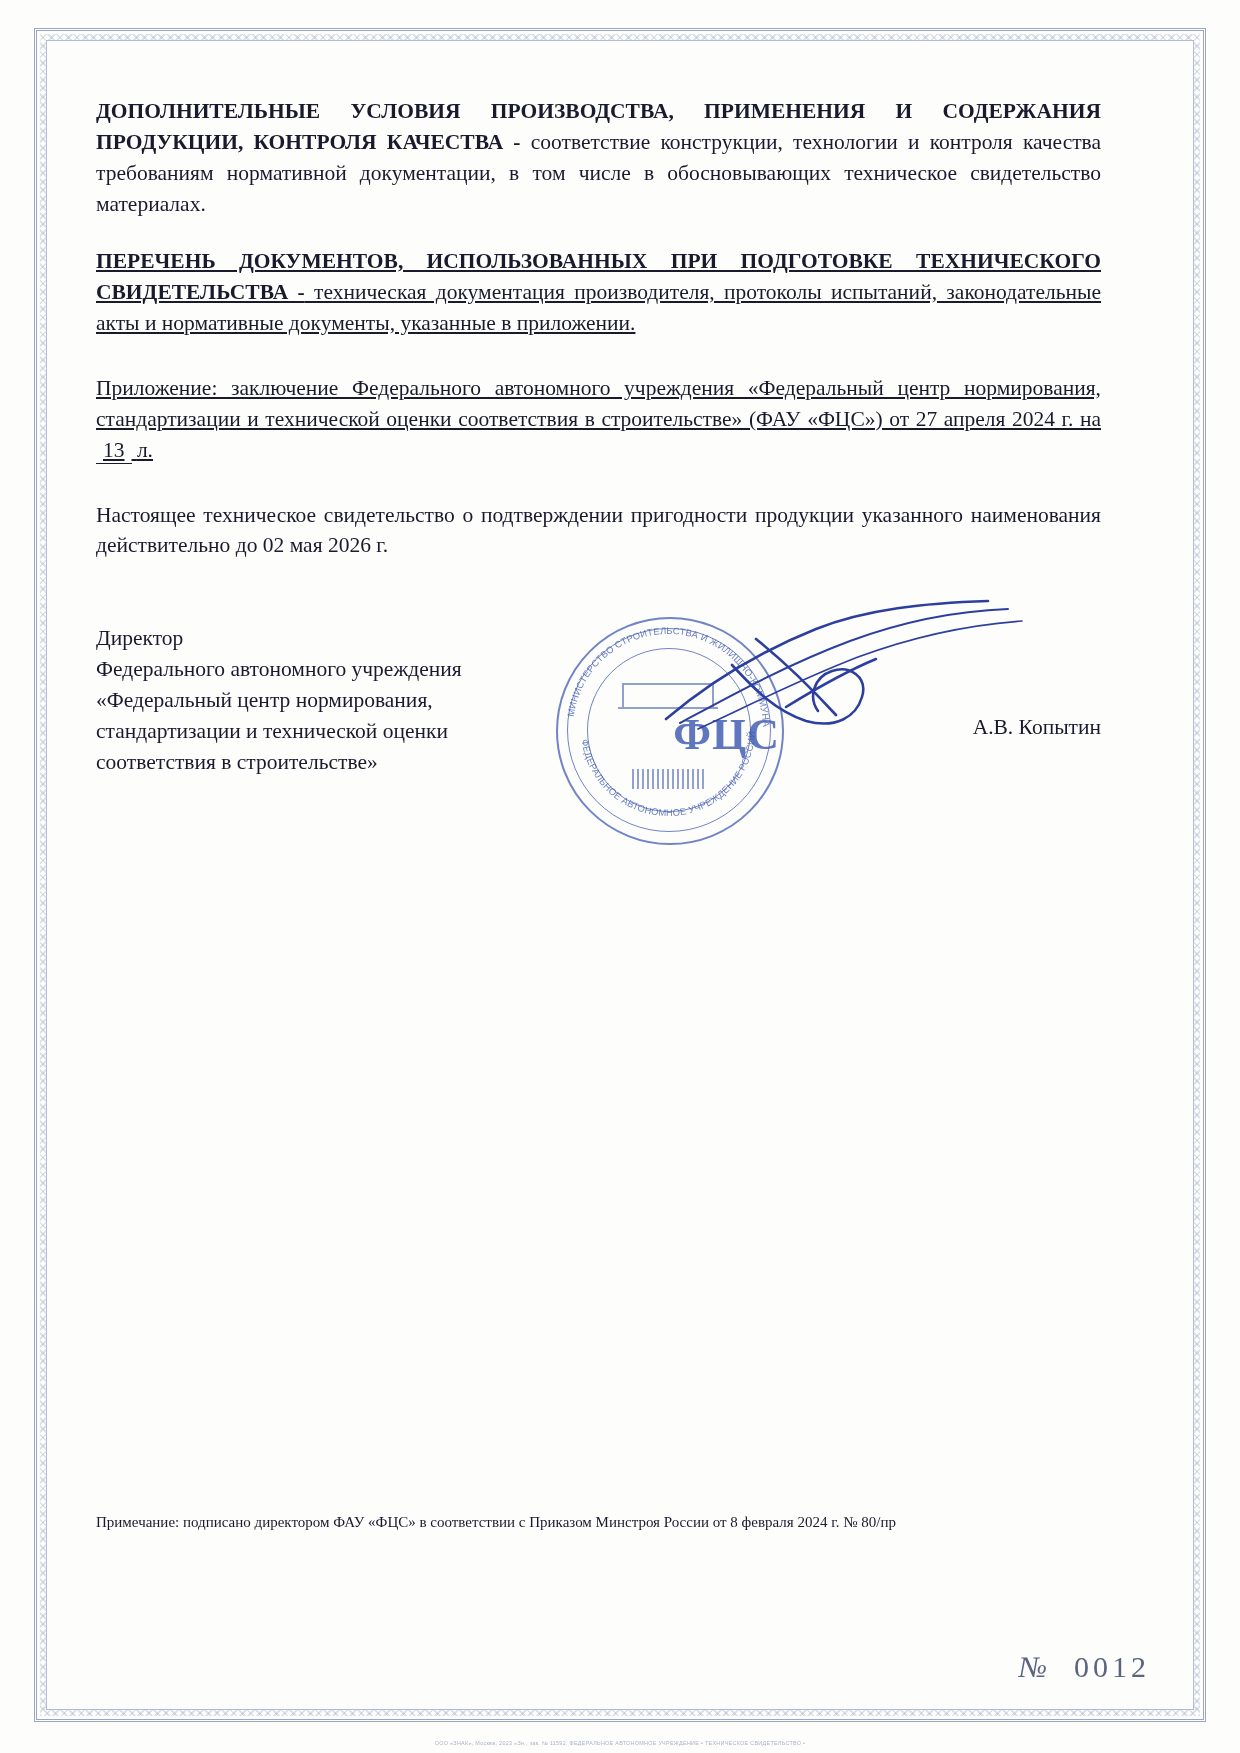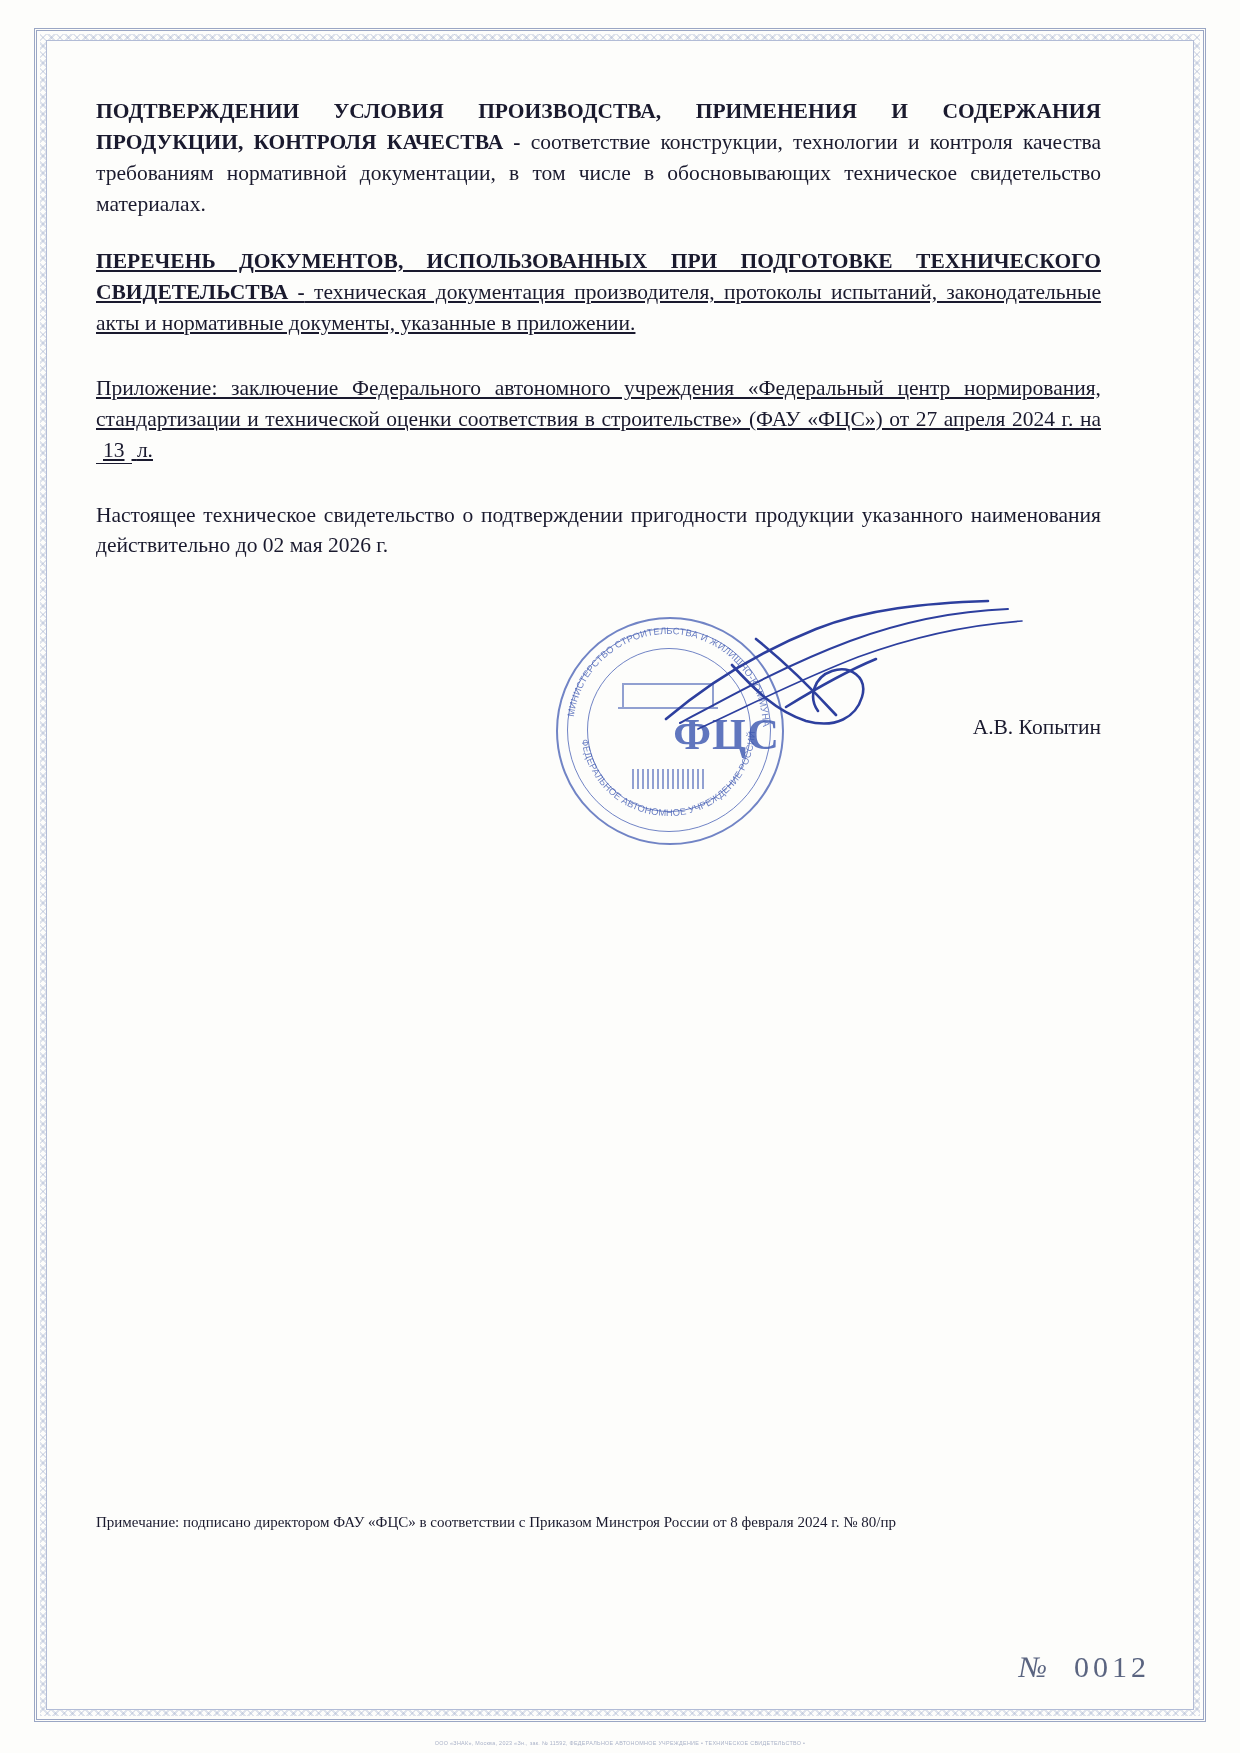--- a/index.html
+++ b/index.html
@@ -247,36 +247,43 @@
     <div class="gh-title" style="top:425px; font-size:26px; font-weight:bold;">№ 7052-24</div>
   </div>
 
   <div class="guilloche"></div>
   <div class="border-outer"></div>
   <div class="border-inner"></div>
 
   <div class="content">
 
     <p class="blk">
-      <span class="b">ПОДТВЕРЖДЕНИИ УСЛОВИЯ ПРОИЗВОДСТВА, ПРИМЕНЕНИЯ И СОДЕРЖАНИЯ ПРОДУКЦИИ, КОНТРОЛЯ КАЧЕСТВА -</span><span> соответствие конструкции, технологии и контроля качества требованиям нормативной документации, в том числе в обосновывающих техническое свидетельство материалах.</span>
+      <span class="b">ДОПОЛНИТЕЛЬНЫЕ УСЛОВИЯ ПРОИЗВОДСТВА, ПРИМЕНЕНИЯ И СОДЕРЖАНИЯ ПРОДУКЦИИ, КОНТРОЛЯ КАЧЕСТВА -</span><span> соответствие конструкции, технологии и контроля качества требованиям нормативной документации, в том числе в обосновывающих техническое свидетельство материалах.</span>
     </p>
 
     <p class="sp-lg">
       <span class="b">ПЕРЕЧЕНЬ ДОКУМЕНТОВ, ИСПОЛЬЗОВАННЫХ ПРИ ПОДГОТОВКЕ ТЕХНИЧЕСКОГО СВИДЕТЕЛЬСТВА -</span><span> техническая документация производителя, протоколы испытаний, законодательные акты и нормативные документы, указанные в приложении.</span>
     </p>
 
     <p class="sp-lg">
       <span>Приложение: заключение Федерального автономного учреждения «Федеральный центр нормирования, стандартизации и технической оценки соответствия  в строительстве» (ФАУ «ФЦС») от 27 апреля 2024 г. на</span>
       <span class="underline-val">13</span>
       <span>л.</span>
     </p>
 
     <p>Настоящее техническое свидетельство о подтверждении пригодности продукции указанного наименования действительно до 02 мая 2026 г.</p>
 
     <div class="sig-wrap">
+      <div class="sig-lines">
+        <div>Директор</div>
+        <div>Федерального автономного учреждения</div>
+        <div>«Федеральный центр нормирования,</div>
+        <div>стандартизации и технической оценки</div>
+        <div>соответствия в строительстве»</div>
+      </div>
 
       <div class="stamp">
         <div class="ring r1"></div>
         <div class="ring r2"></div>
         <div class="ring r3"></div>
         <svg class="arc-text" viewBox="0 0 224 224">
           <defs>
             <path id="arcTop" d="M 17,112 A 95,95 0 0 1 207,112"></path>
             <path id="arcBottom" d="M 25,112 A 87,87 0 0 0 199,112"></path>
           </defs>

